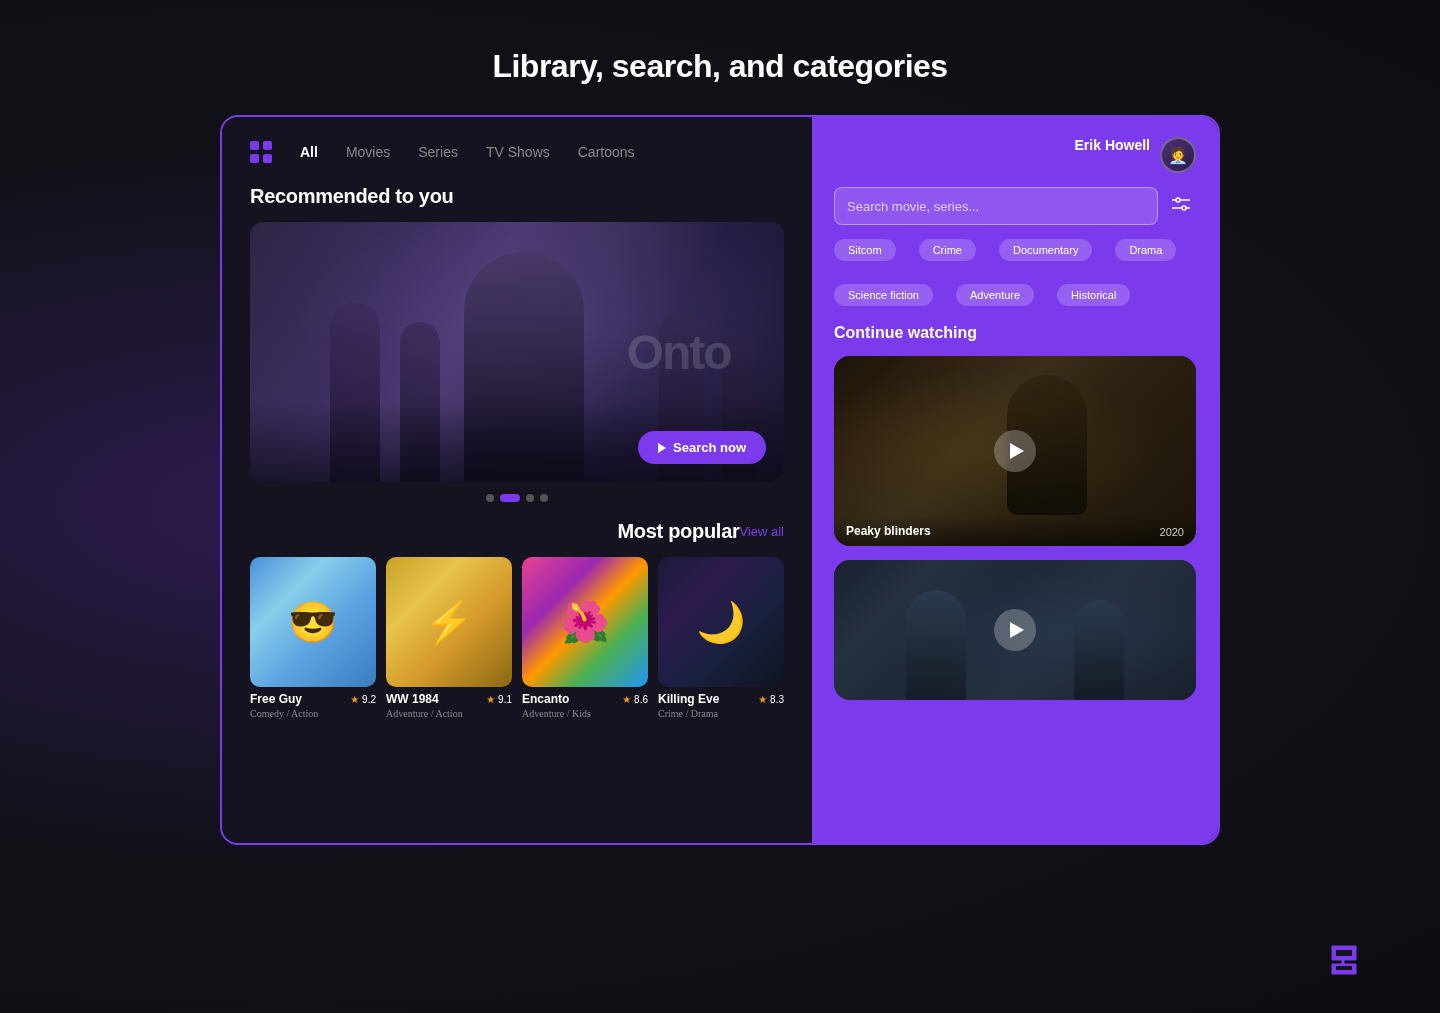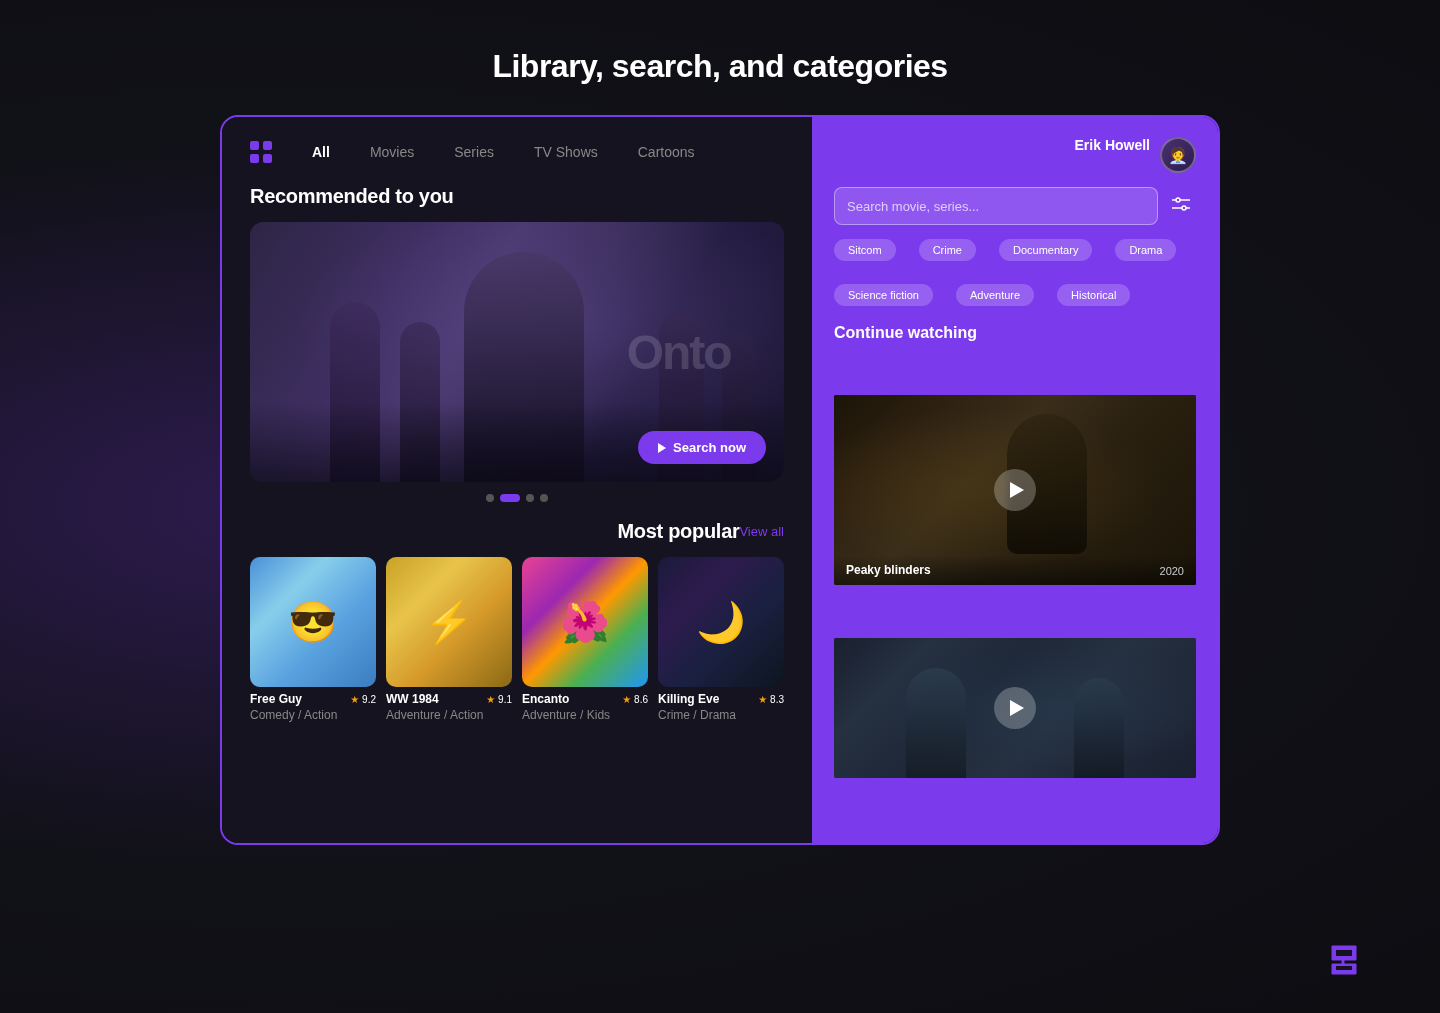--- a/index.html
+++ b/index.html
@@ -39,21 +39,21 @@
       background: #14131f;
       padding: 24px 28px 20px 28px;
       display: flex;
       flex-direction: column;
       gap: 0;
       flex-shrink: 0;
     }
     .nav-bar {
       display: flex;
       align-items: center;
-      gap: 40px;
+      gap: 28px;
       margin-bottom: 22px;
     }
     .logo-dots {
       display: grid;
       grid-template-columns: 1fr 1fr;
       gap: 4px;
       width: 22px;
     }
     .logo-dot {
       width: 9px;
@@ -190,21 +190,22 @@
       gap: 3px;
       font-size: 10px;
       color: #fff;
     }
     .star-icon {
       color: #f59e0b;
       font-size: 10px;
     }
     .movie-genre {
       color: #888;
-      font-size: 12px;
+      font-size: 10px;
+      font-family: Liberation Serif, serif;
     }
     
     .right-panel {
       flex: 1;
       background: #7c3aed;
       padding: 20px 22px 20px 22px;
       display: flex;
       flex-direction: column;
       gap: 14px;
       overflow: hidden;
@@ -277,25 +278,24 @@
       cursor: pointer;
       border: none;
     }
     .continue-watching-title {
       color: #fff;
       font-size: 16px;
       font-weight: 700;
       margin-top: 4px;
     }
     .video-card {
-      border-radius: 2px;
+      border-radius: 16px;
       overflow: hidden;
       position: relative;
       flex-shrink: 0;
-      margin-top: 39px;
     }
     .video-card-1 {
       height: 190px;
       background: linear-gradient(135deg, #1a1a2e 0%, #2d2040 30%, #1e1a2e 60%, #141020 100%);
     }
     .video-card-2 {
       height: 140px;
       background: linear-gradient(135deg, #2a3040 0%, #3a4050 30%, #2d3548 60%, #1a2030 100%);
     }
     .video-thumb-bg {

